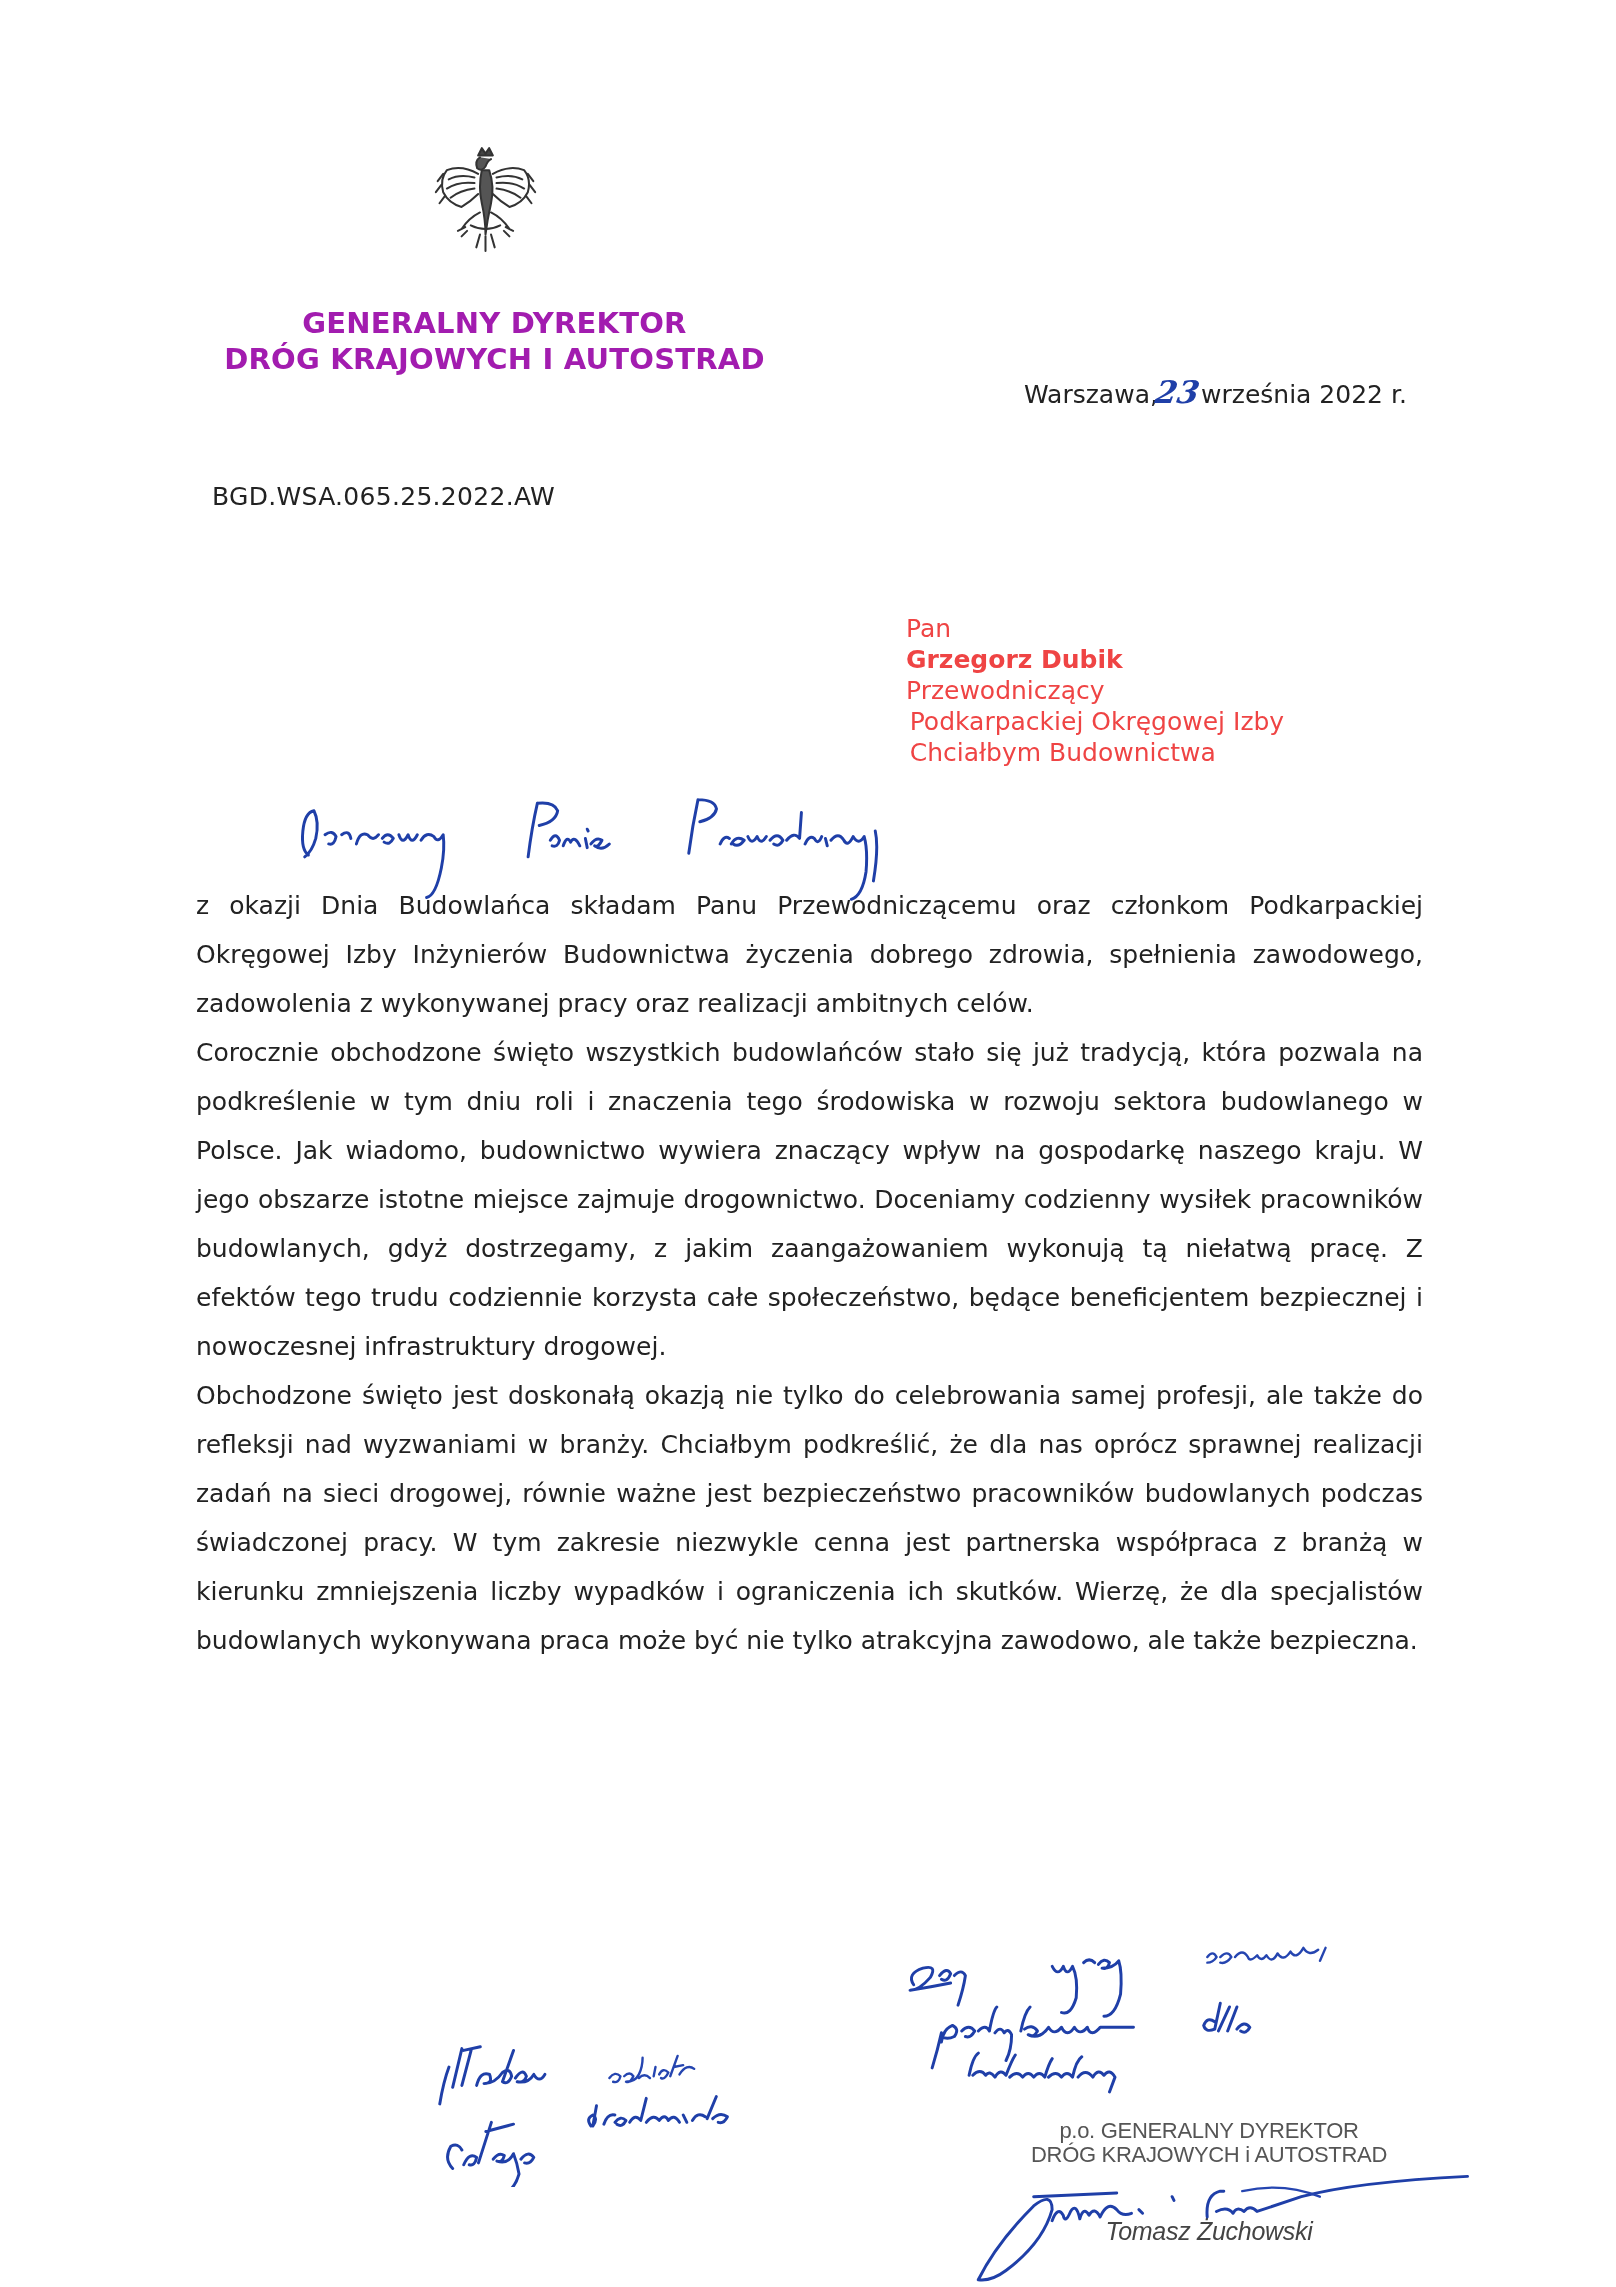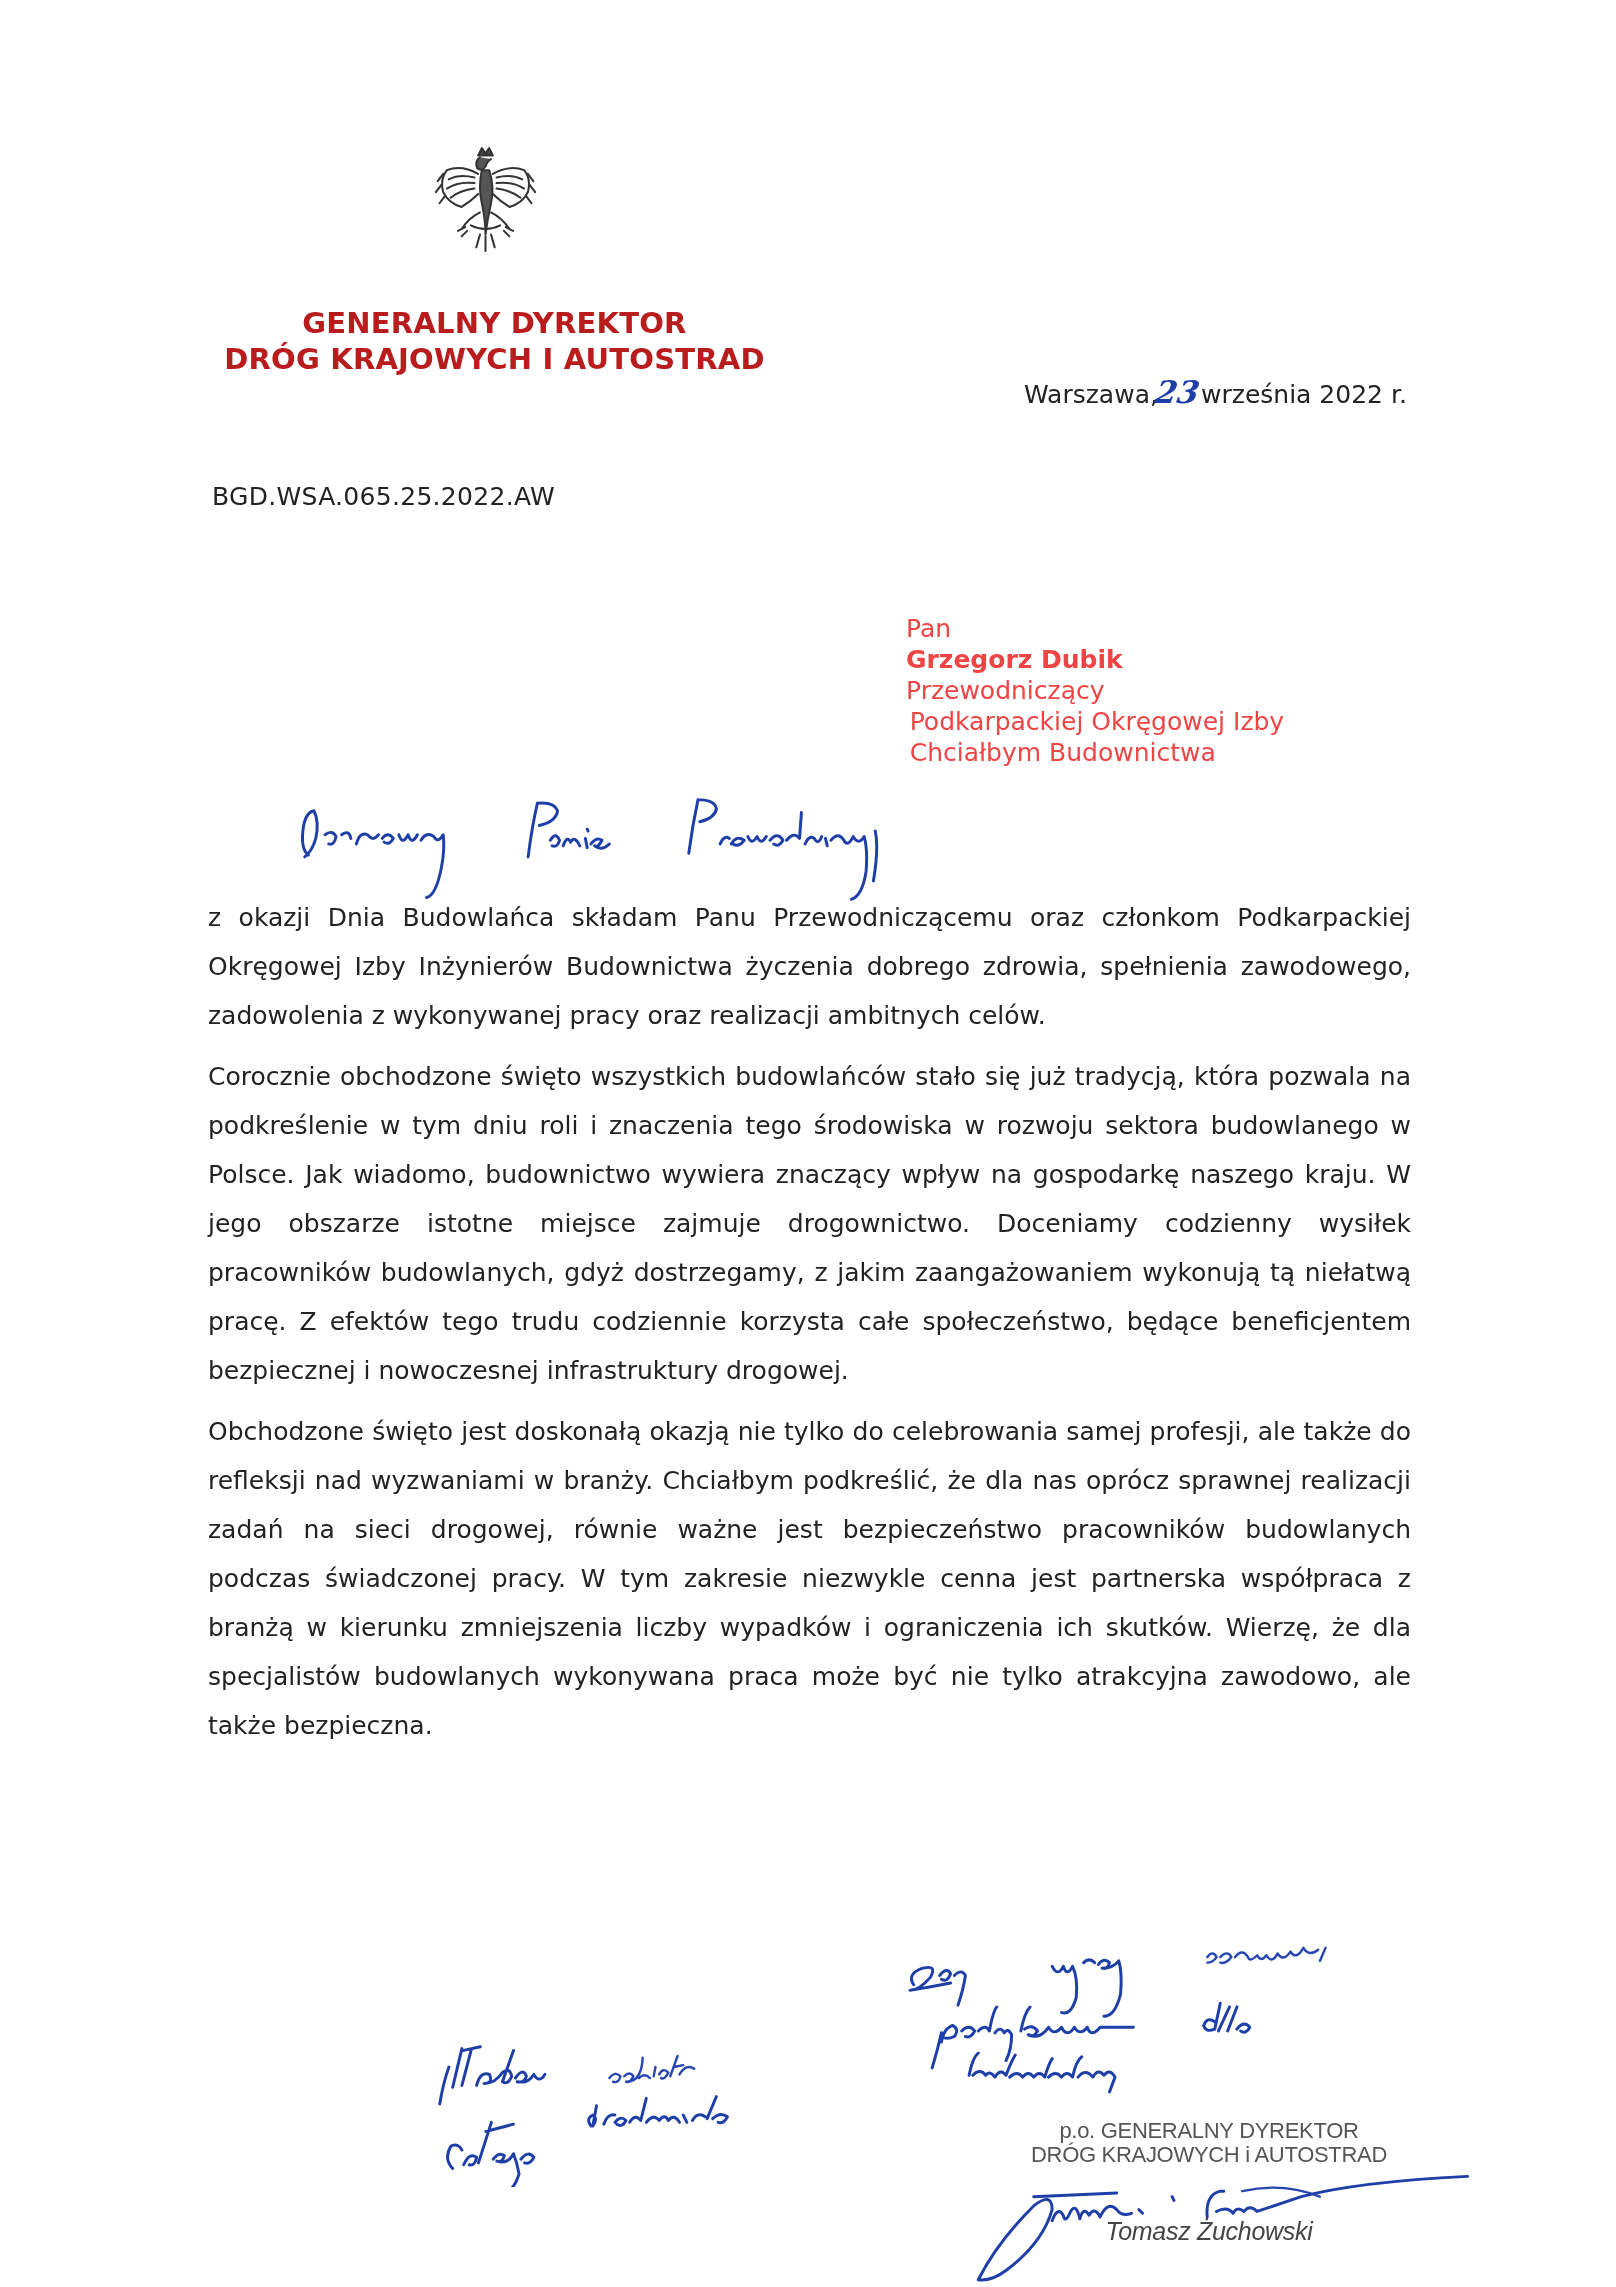--- a/index.html
+++ b/index.html
@@ -4,21 +4,21 @@
   <style>
     html, body { margin: 0; padding: 0; background: #ffffff; }
     body {
       width: 1617px; height: 2288px; position: relative; overflow: hidden;
       font-family: "DejaVu Sans", sans-serif; color: #222222;
     }
     .abs { position: absolute; }
     .emblem { left: 434px; top: 146px; width: 103px; height: 109px; }
     .header-title {
       left: 199px; top: 305px; width: 591px; text-align: center;
-      font-weight: bold; font-size: 29px; line-height: 36px; color: #b91c1c;
+      font-weight: bold; font-size: 29px; line-height: 36px; color: #a21caf;
       letter-spacing: 0.2px;
     }
     .place-date {
       left: 1024px; top: 374px; font-size: 25px; color: #222;
       white-space: nowrap;
     }
     .place-date .hand-day {
       font-family: "DejaVu Serif", serif; font-style: italic; font-weight: bold;
       color: #1f3fa8; font-size: 31px; display: inline-block; transform: skewX(-10deg);
       margin: 0 1.8px 0 -1.8px;
@@ -26,21 +26,21 @@
     .reference { left: 212px; top: 482px; font-size: 25px; color: #222; letter-spacing: 0.3px; }
     .recipient { left: 906px; top: 613px; font-size: 25px; line-height: 31px; color: #ef4444; }
     .recipient div { white-space: nowrap; }
     .recipient .name { font-weight: bold; }
     .recipient .indent { padding-left: 3.7px; }
     .salutation { left: 277px; top: 794px; width: 794px; height: 111px; }
     .body-text {
       left: 196px; top: 881px; width: 1227px;
       font-size: 25px; line-height: 49px; color: #222;
     }
-    .body-text p { margin: 12px; text-align: justify; text-align-last: left; }
+    .body-text p { margin: 0; text-align: justify; text-align-last: left; }
     .closing-right { left: 886px; top: 1920px; width: 591px; height: 185px; }
     .closing-left { left: 425px; top: 2030px; width: 461px; height: 157px; }
     .sig-block {
       left: 1015px; top: 2119px; width: 388px; text-align: center;
       font-family: "Liberation Sans", sans-serif; color: #555555;
       font-size: 22px; line-height: 24px; letter-spacing: -0.3px;
     }
     .sig-block .signer { font-style: italic; font-size: 25px; margin-top: 52px; color: #444; }
     .signature { left: 969px; top: 2169px; width: 517px; height: 120px; }
     .ink { fill: none; stroke: #1f3fa8; stroke-width: 3.2; stroke-linecap: round; stroke-linejoin: round; }

